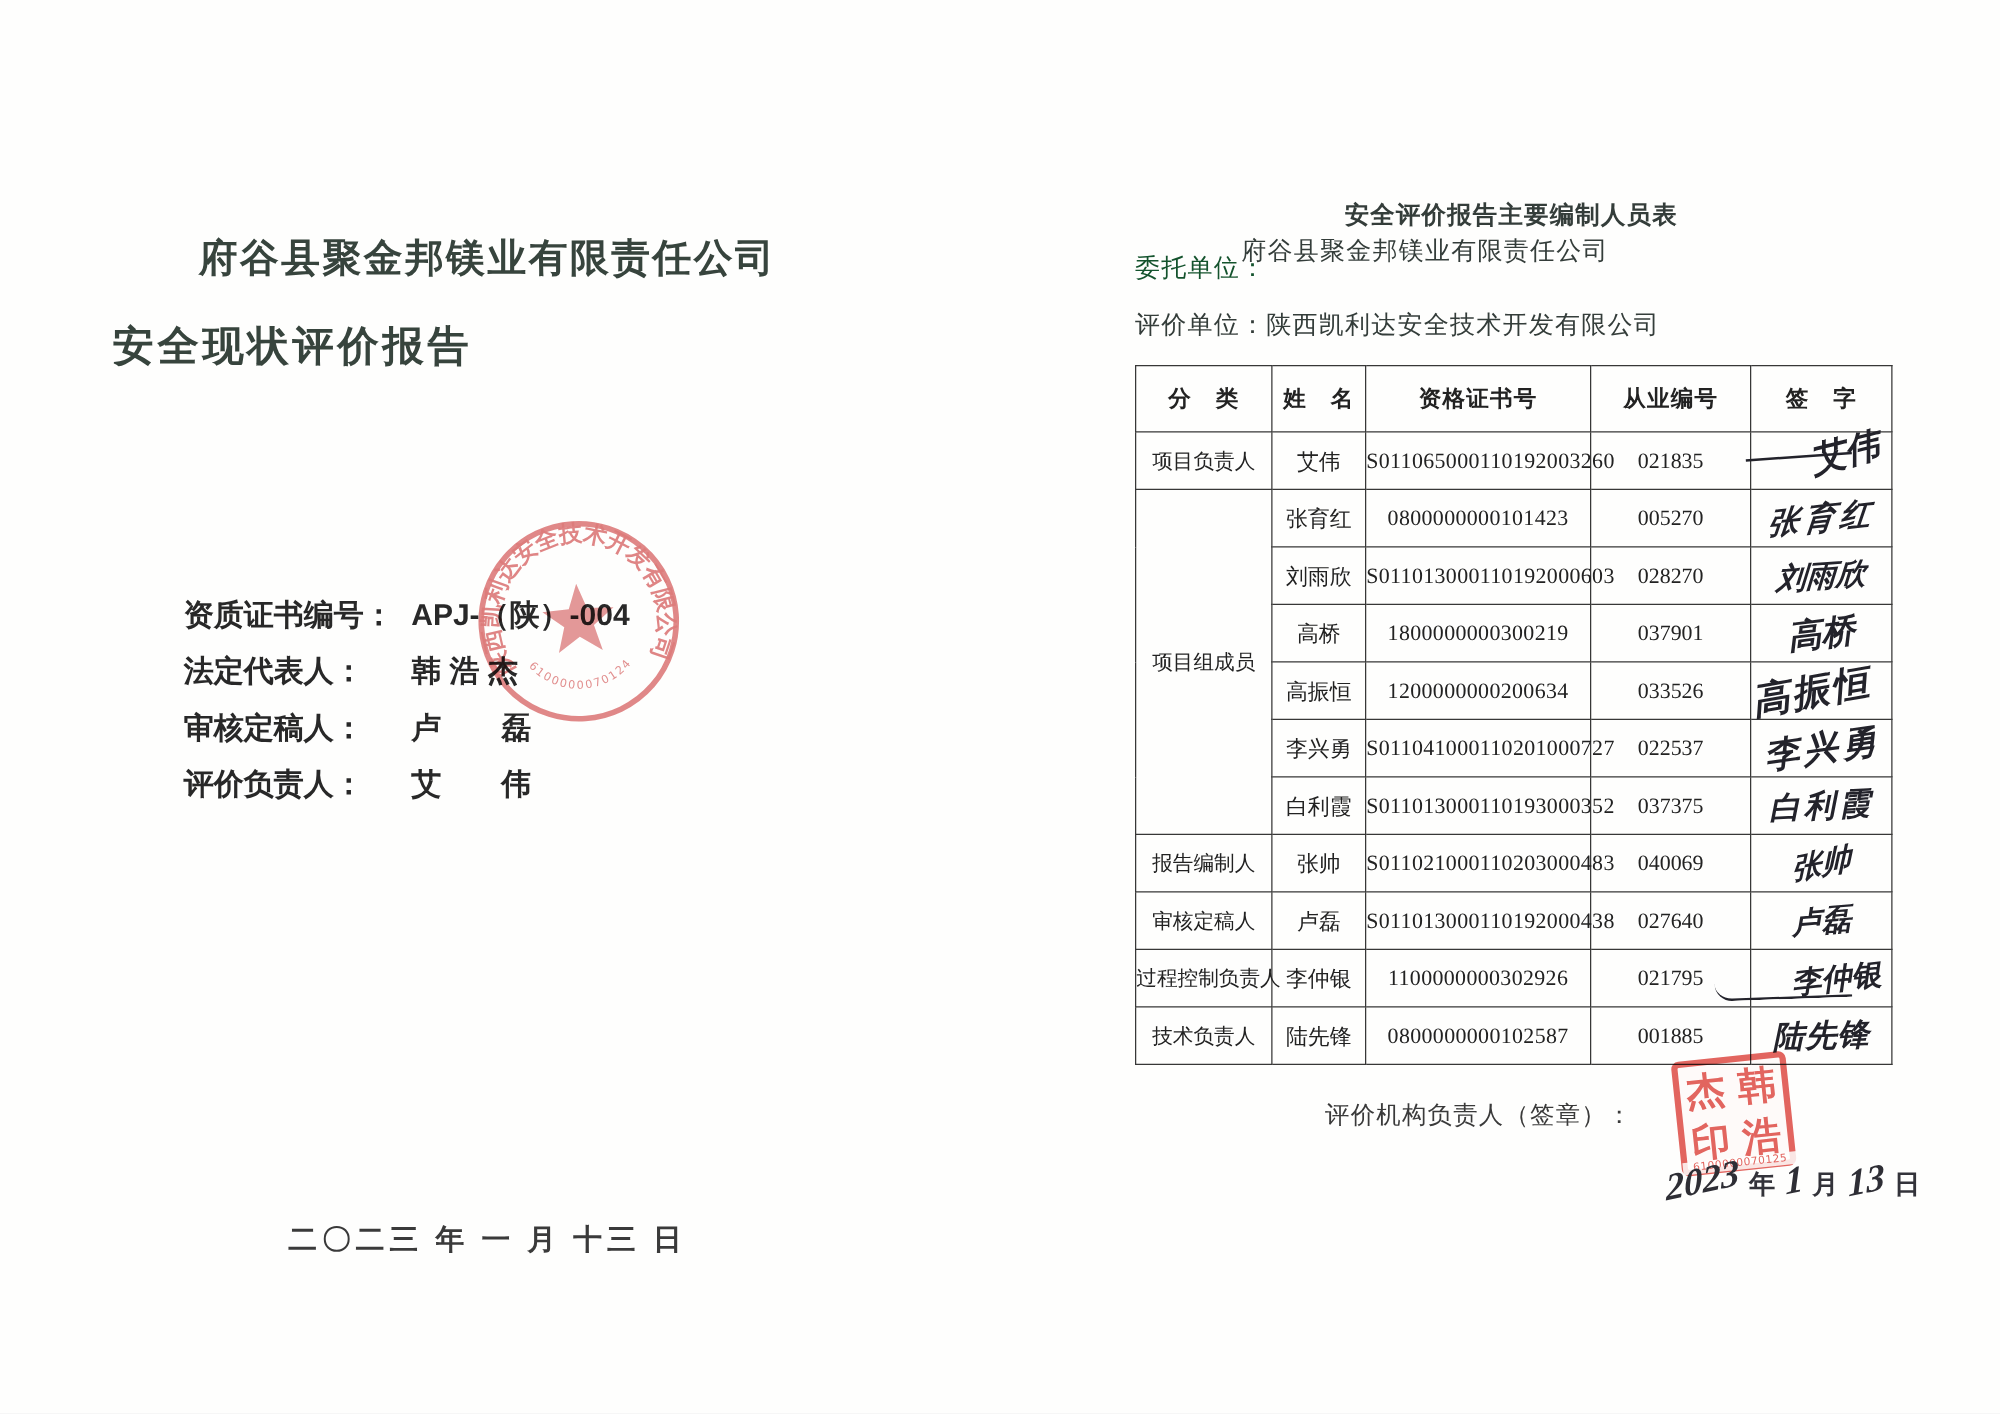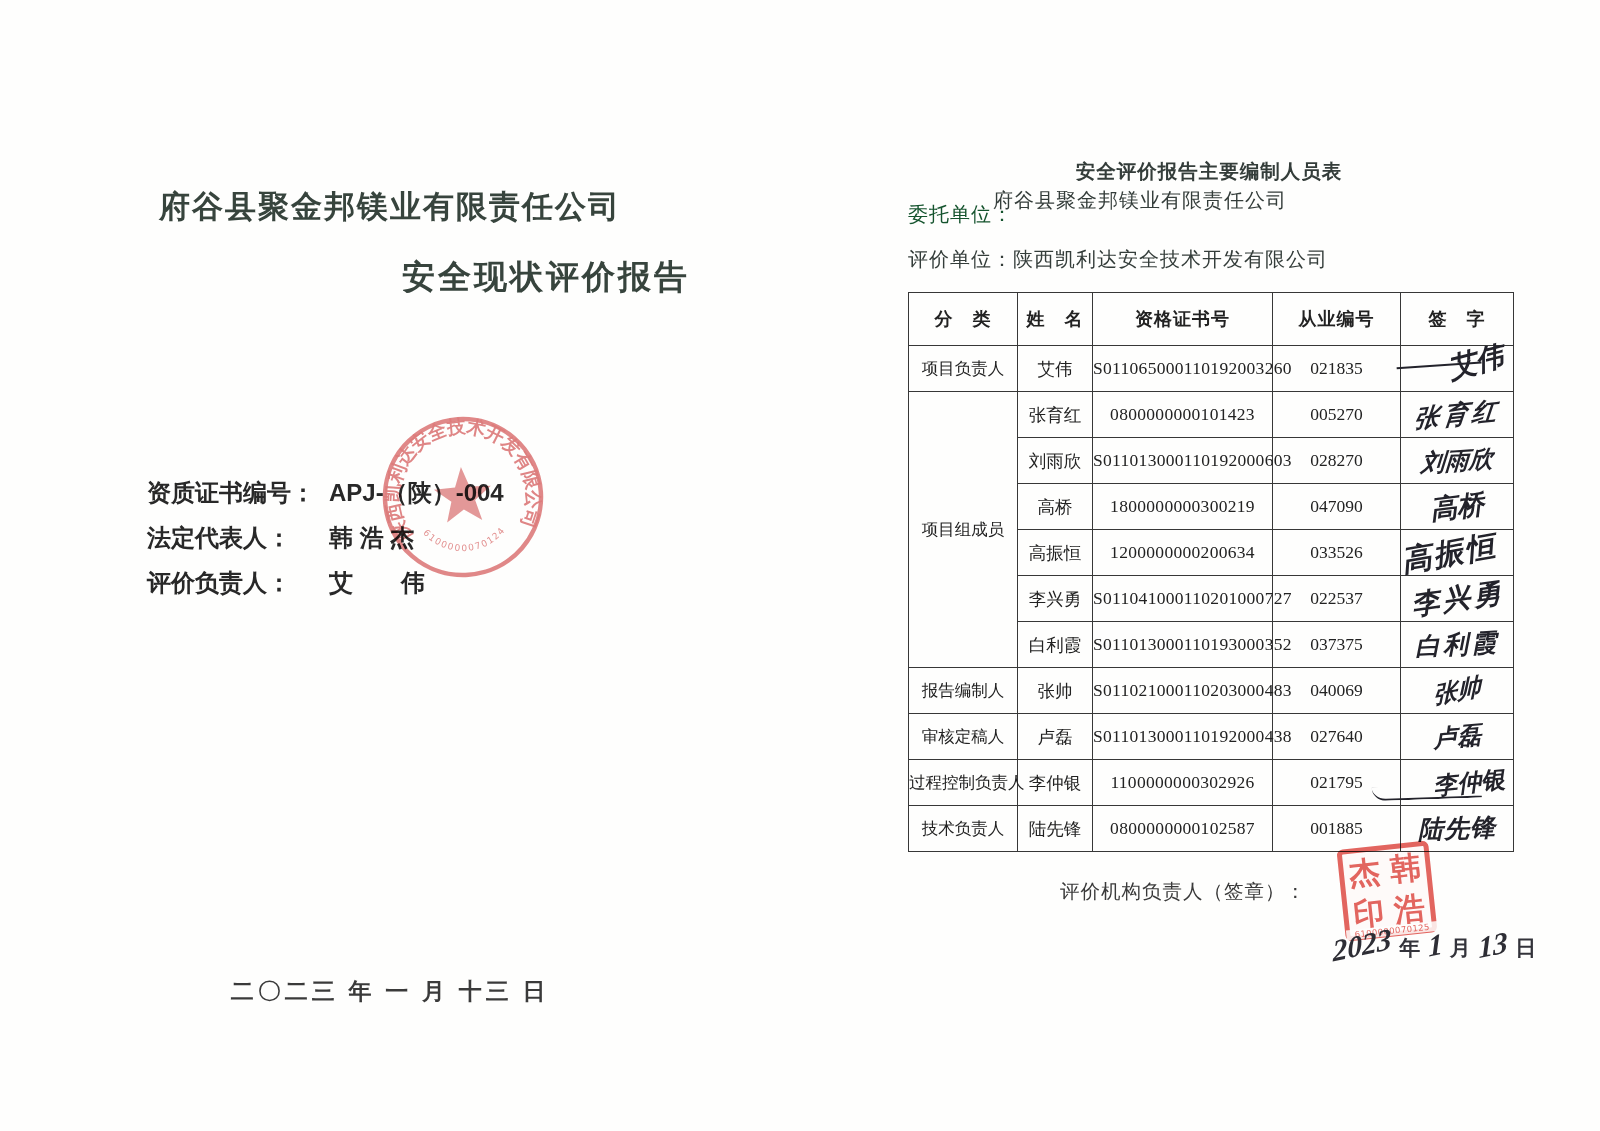--- a/index.html
+++ b/index.html
@@ -3,21 +3,21 @@
 <meta charset="utf-8">
 <style>
   html,body{margin:0;padding:0;}
   body{background:#e8e8e8;font-family:"Liberation Serif",serif;}
   #scan{position:relative;width:1600px;height:1131px;background:#fefefd;overflow:hidden;margin:0 auto;}
 
   
   .ltitle1{position:absolute;left:90px;top:186px;width:600px;text-align:center;
     font-family:"Liberation Sans",sans-serif;font-weight:bold;font-size:31px;
     letter-spacing:2px;color:#37443d;}
-  .ltitle2{position:absolute;left:90px;top:255px;width:600px;text-align:right;
+  .ltitle2{position:absolute;left:90px;top:255px;width:600px;text-align:left;
     font-family:"Liberation Sans",sans-serif;font-weight:bold;font-size:33px;
     letter-spacing:3px;color:#37443d;}
   .info{position:absolute;left:147px;top:480px;color:#282828;
     font-family:"Liberation Sans",sans-serif;font-weight:bold;font-size:24px;}
   .info .row{height:45px;line-height:26px;white-space:nowrap;}
   .info .lab{display:inline-block;width:182px;}
   .ldate{position:absolute;left:90px;top:976px;width:600px;text-align:center;
     font-size:23px;letter-spacing:4px;color:#3a3a3a;font-weight:bold;}
 
   
@@ -94,20 +94,23 @@
   <div class="ltitle2">安全现状评价报告</div>
 
   <div class="info">
     <div class="row">
       <span class="lab">资质证书编号：</span><span>APJ-（陕）-004</span>
     </div>
     <div class="row">
       <span class="lab">法定代表人：</span><span>韩 浩 杰</span>
     </div>
     <div class="row">
+      <span class="lab">审核定稿人：</span><span>卢　　磊</span>
+    </div>
+    <div class="row">
       <span class="lab">评价负责人：</span><span>艾　　伟</span>
     </div>
   </div>
 
   <svg class="seal-round" viewBox="0 0 170 170">
     <circle cx="85" cy="85" r="78" fill="none" stroke="#d96a6a" stroke-width="4.5" opacity="0.9"></circle>
     <polygon fill="#d96a6a" fill-opacity="0.78" points="85,55 92.3,74.9 113.5,75.7 96.9,88.9 102.6,109.3 85,97.5 67.4,109.3 73.1,88.9 56.5,75.7 77.7,74.9"></polygon>
     <defs>
       <path id="ringArc" d="M 32.6 121.7 A 64 64 0 1 1 137.4 121.7" fill="none"></path>
       <path id="serialArc" d="M 40.2 115.2 A 54 54 0 0 0 129.8 115.2" fill="none"></path>
@@ -161,21 +164,21 @@
     </tr>
     <tr class="tr2">
       <td>刘雨欣</td>
       <td class="cert">S011013000110192000603</td>
       <td>028270</td>
       <td class="sigcell"><span class="sig">刘雨欣</span></td>
     </tr>
     <tr class="tr3">
       <td>高桥</td>
       <td class="cert">1800000000300219</td>
-      <td>047090</td>
+      <td>037901</td>
       <td class="sigcell"><span class="sig">高桥</span></td>
     </tr>
     <tr class="tr4">
       <td>高振恒</td>
       <td class="cert">1200000000200634</td>
       <td>033526</td>
       <td class="sigcell"><span class="sig">高振恒</span></td>
     </tr>
     <tr class="tr5">
       <td>李兴勇</td>

